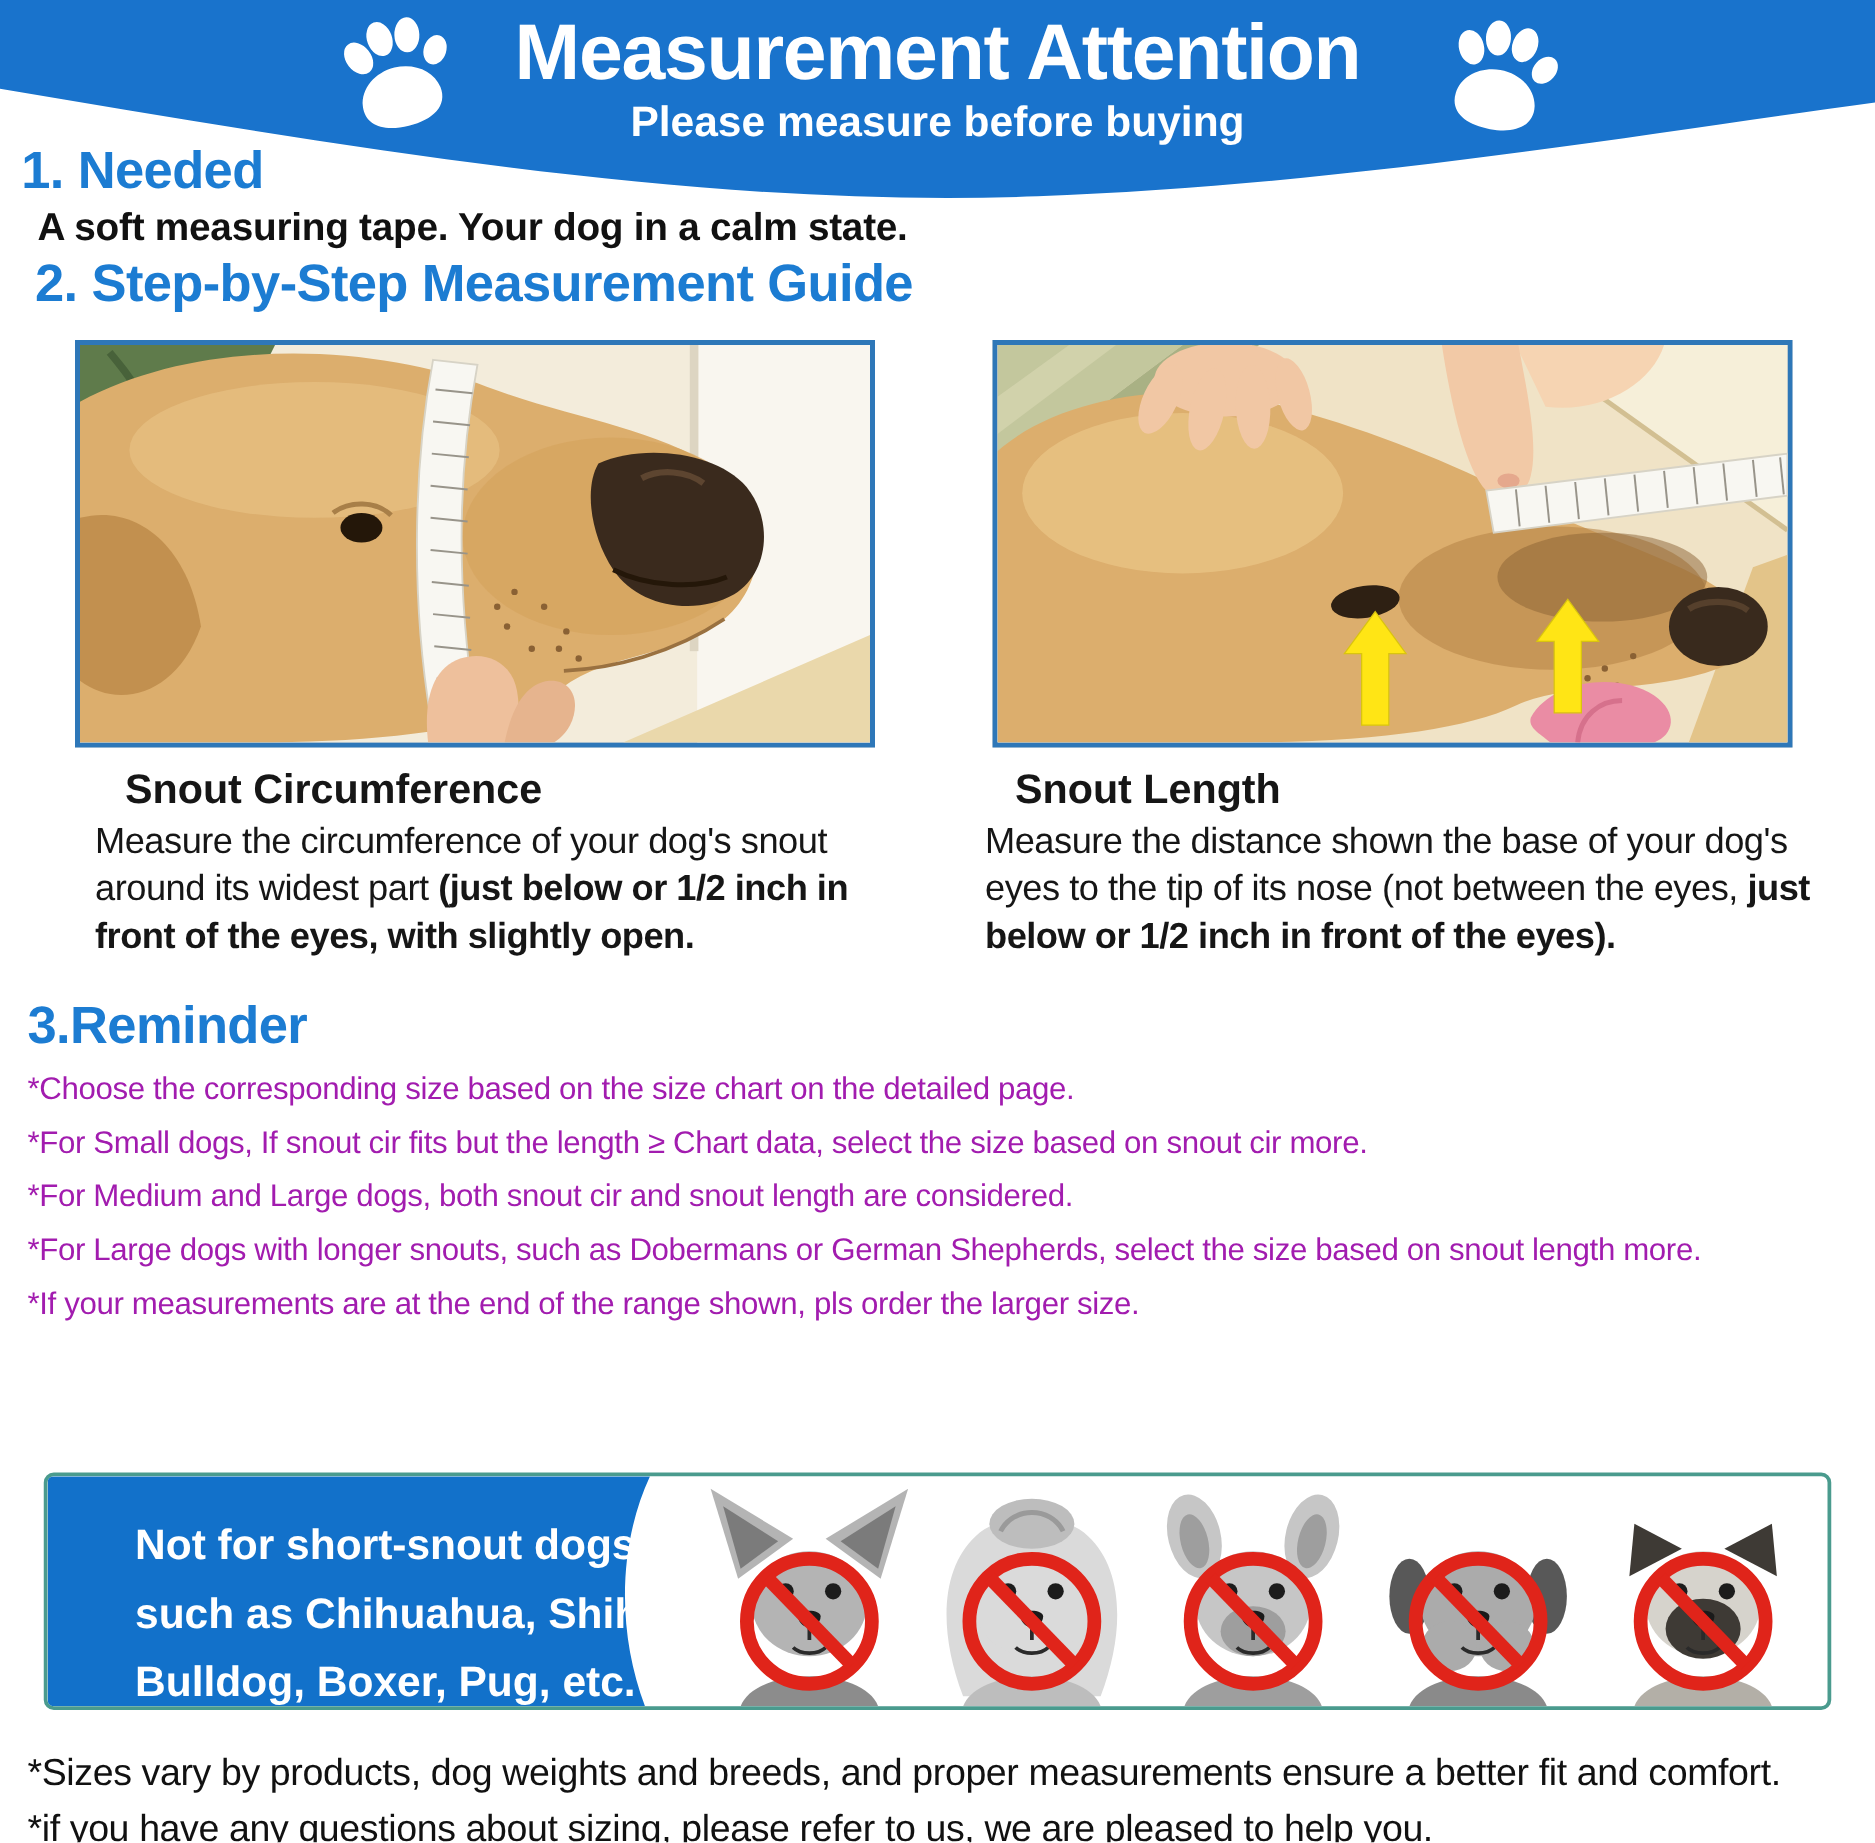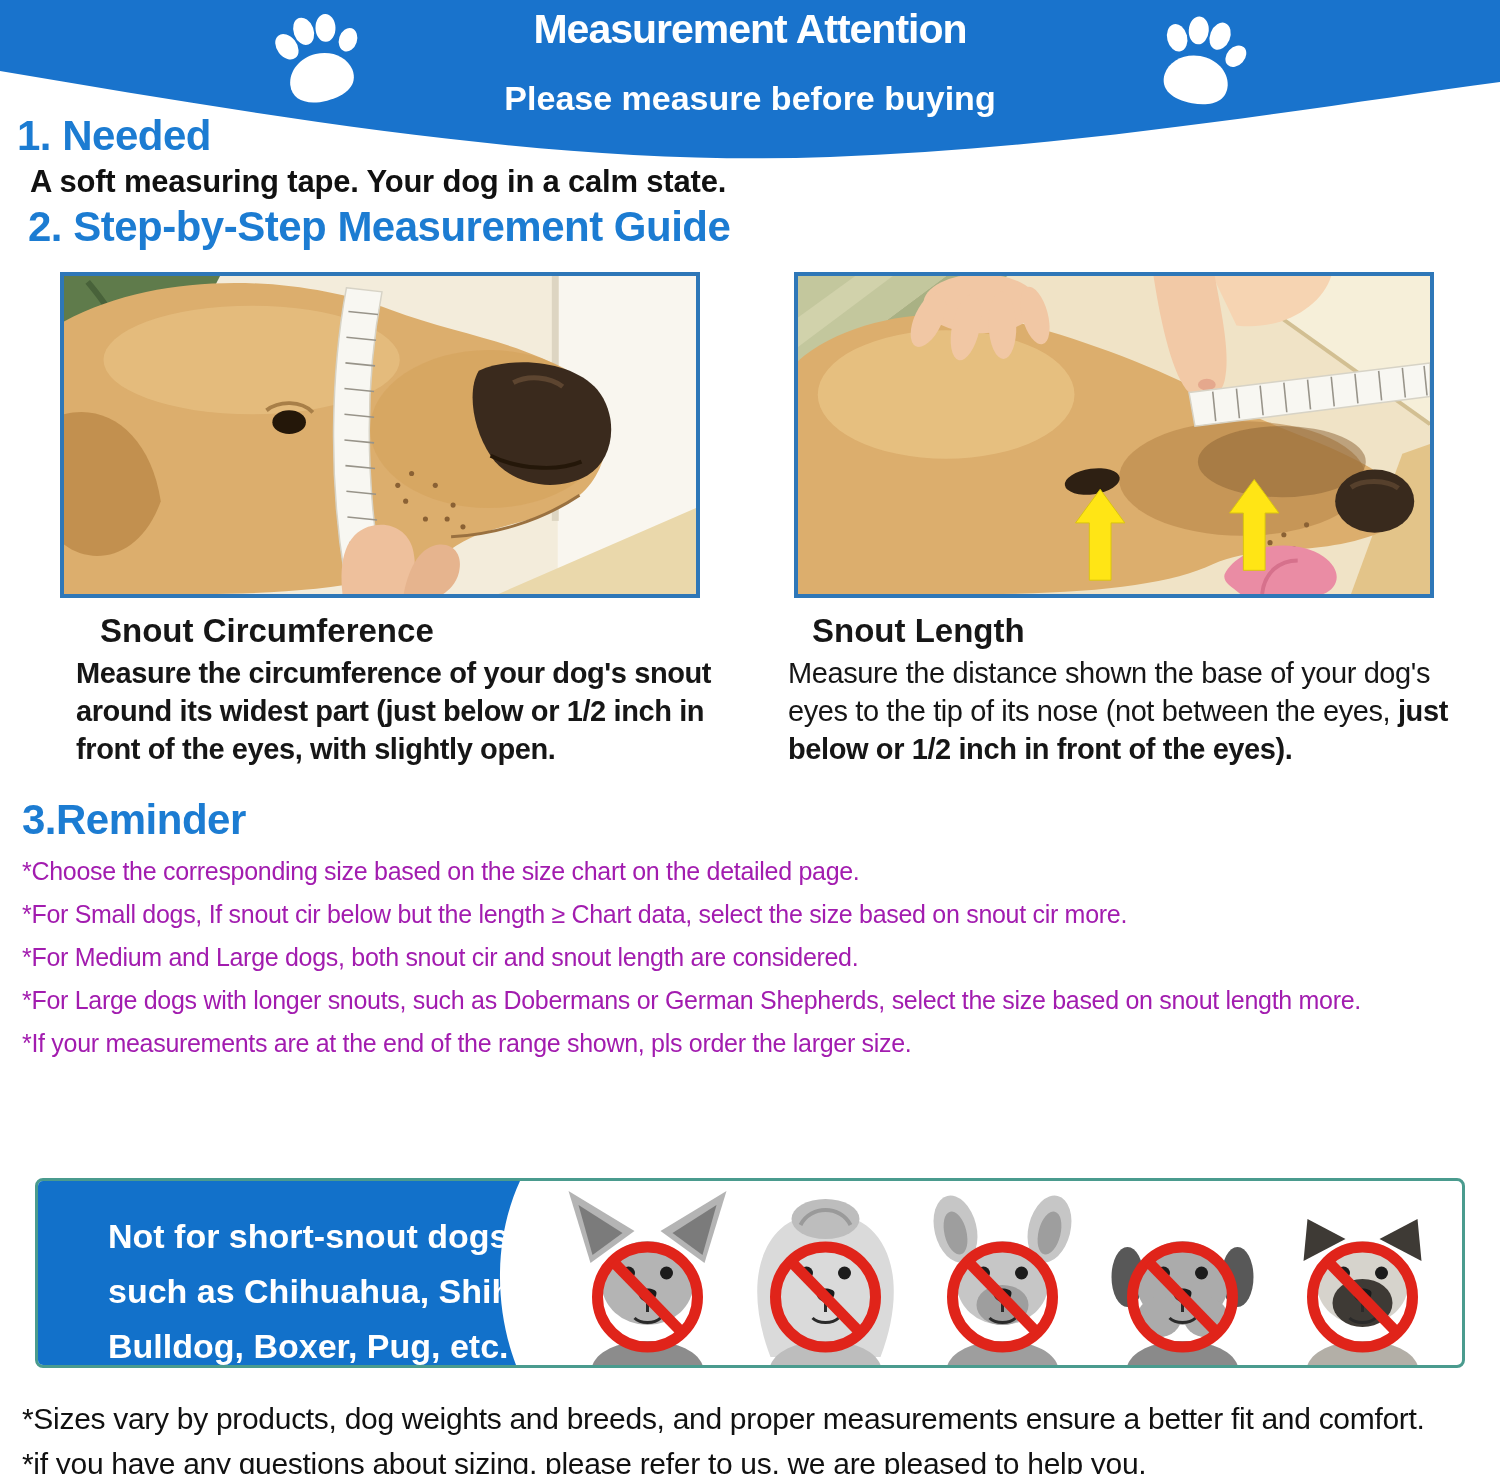--- a/index.html
+++ b/index.html
@@ -1,21 +1,21 @@
 <!DOCTYPE html>
 <html style="--header-blue: #1973cc; --heading-blue: #1c7cd2; --box-blue: #1271ca; --banner-border: #4a9b8e; --photo-border: #2e77b8; --no-symbol: #e0241a; --arrow-yellow: #ffe515;"><head>
 <meta charset="utf-8">
 <style>
   html,body{margin:0;padding:0;background:#fff;}
   .page{position:relative;width:1500px;height:1474px;background:#fff;overflow:hidden;
         font-family:"Liberation Sans",sans-serif;color:#111;}
   
   .hdr-svg{position:absolute;left:0;top:0;}
   .title{position:absolute;left:0;top:6px;width:100%;text-align:center;
-         font-size:41px;font-weight:800;color:#fff;letter-spacing:-1px;}
+         font-size:63px;font-weight:800;color:#fff;letter-spacing:-1px;}
   .subtitle{position:absolute;left:0;top:79px;width:100%;text-align:center;
          font-size:34px;font-weight:700;color:#fff;}
   .paw{position:absolute;width:100px;height:100px;fill:#fff;}
   .paw-left{left:266px;top:6px;transform:rotate(-14deg);}
   .paw-right{left:1150px;top:8px;transform:rotate(10deg);}
   
   .sec-h{position:absolute;font-size:42px;font-weight:800;letter-spacing:-0.5px;
          color:var(--heading-blue,#1c7cd2);white-space:nowrap;}
   .body-text{position:absolute;font-size:31px;letter-spacing:-0.2px;color:#111;white-space:nowrap;font-weight:bold;}
   
@@ -179,28 +179,28 @@
       </g>
 
       <g style="fill:var(--arrow-yellow,#ffe515)" stroke="#d9c40e" stroke-width="1">
         <path d="M306,216 L331,250 L317,250 L317,308 L295,308 L295,250 L281,250 Z"></path>
         <path d="M462,206 L487,240 L473,240 L473,298 L451,298 L451,240 L437,240 Z"></path>
       </g>
     </svg>
   </div>
 
   <div class="cap-title" style="left:76px;top:612px">Snout Circumference</div>
-  <div class="cap-body" style="left:76px;top:654px"><span style="font-weight: 700;">Measure the circumference of your dog's snout around its widest part </span><span style="font-weight: 700;">(just below or 1/2 inch in front of the eyes, with slightly open</span><span style="font-weight: 700;">.</span></div>
+  <div class="cap-body" style="left:76px;top:654px"><span style="font-weight: 400;">Measure the circumference of your dog's snout around its widest part </span><span style="font-weight: 700;">(just below or 1/2 inch in front of the eyes, with slightly open</span><span style="font-weight: 700;">.</span></div>
   <div class="cap-title" style="left:788px;top:612px">Snout Length</div>
   <div class="cap-body" style="left:788px;top:654px"><span style="font-weight: 400;">Measure the distance shown the base of your dog's eyes to the tip of its nose (not between the eyes, </span><span style="font-weight: 700;">just below or 1/2 inch in front of the eyes</span><span style="font-weight: 700;">).</span></div>
 
   <div class="sec-h" style="left:22px;top:796px">3.Reminder</div>
   <div class="reminder">
       <p>*Choose the corresponding size based on the size chart on the detailed page.</p>
-      <p>*For Small dogs, If snout cir below but the length ≥ Chart data, select the size based on snout cir more.</p>
+      <p>*For Small dogs, If snout cir fits but the length ≥ Chart data, select the size based on snout cir more.</p>
       <p>*For Medium and Large dogs, both snout cir and snout length are considered.</p>
       <p>*For Large dogs with longer snouts, such as Dobermans or German Shepherds, select the size based on snout length more.</p>
       <p>*If your measurements are at the end of the range shown, pls order the larger size.</p>
     </div>
 
   <div class="banner">
     <svg class="bluebox" width="500" height="184" viewBox="0 0 500 184">
       <path d="M0,0 L482,0 C456,56 456,126 478,184 L0,184 Z" style="fill:var(--box-blue,#1271ca)"></path>
     </svg>
     <div class="no-text">

